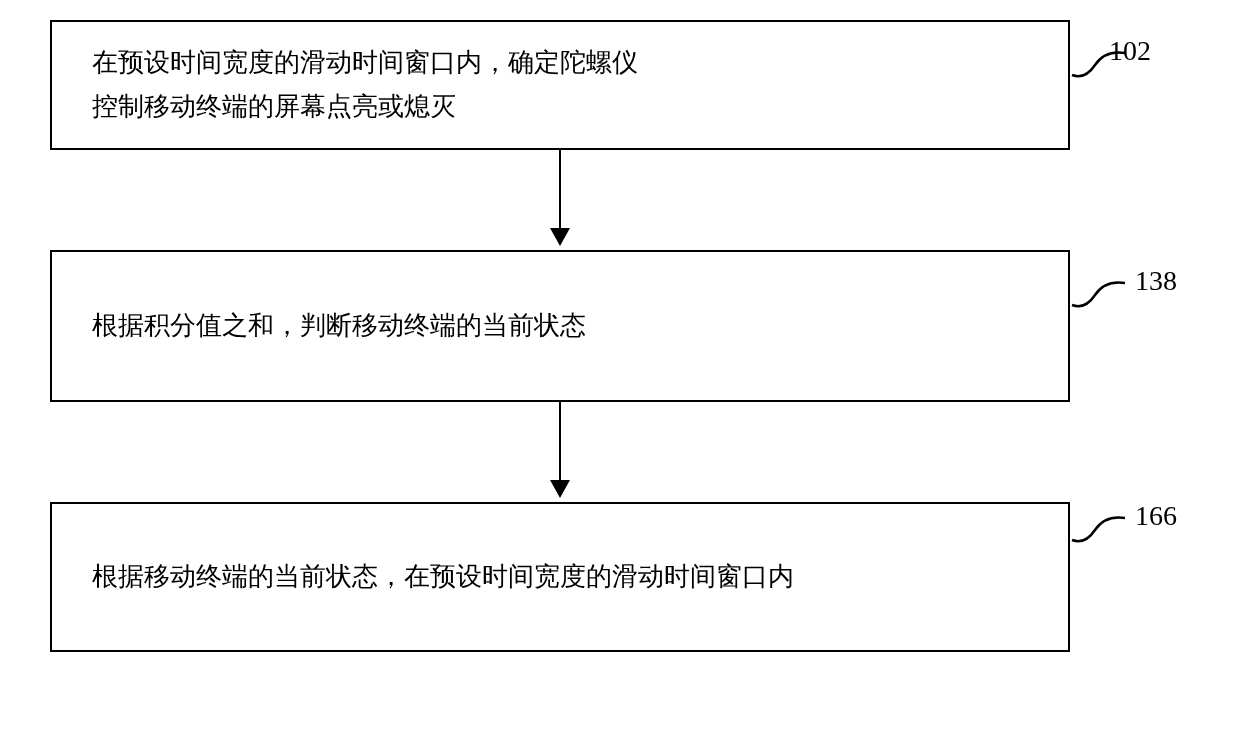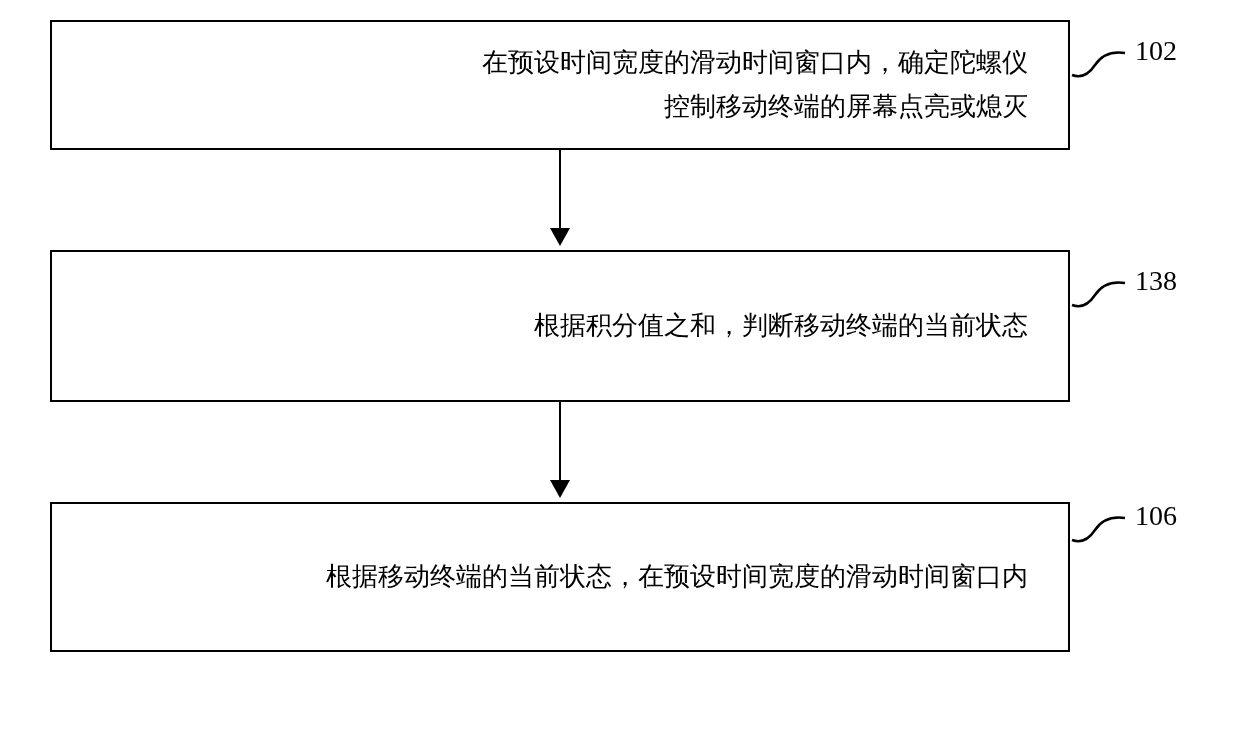--- a/index.html
+++ b/index.html
@@ -18,21 +18,21 @@
     top: 20px;
     width: 1100px;
   }
   .step-box {
     position: relative;
     width: 1020px;
     border: 2px solid #000;
     background: #fff;
     display: flex;
     flex-direction: column;
-    align-items: flex-end;
+    align-items: flex-start;
     justify-content: center;
     font-size: 26px;
     line-height: 1.7;
     color: #000;
     padding: 20px 40px;
   }
   .step-box .line1, .step-box .line2 { text-align: center; }
   .step-label {
     position: absolute;
     font-size: 28px;
@@ -77,21 +77,21 @@
 
   <div class="step-box" style="height:130px;">
     <div class="line1">在预设时间宽度的滑动时间窗口内，确定陀螺仪</div>
     <div class="line2">控制移动终端的屏幕点亮或熄灭</div>
   </div>
   <div class="curly" style="left:1020px; top:25px;">
     <svg viewBox="0 0 60 40">
       <path d="M 2 30 Q 15 35 25 20 Q 35 5 55 8" stroke="#000" stroke-width="2.5" fill="none"></path>
     </svg>
   </div>
-  <div class="step-label" style="left:1085px; top:15px;">102</div>
+  <div class="step-label" style="left:1059px; top:15px;">102</div>
 
   <div class="connector">
     <div class="vline"></div>
     <div class="arrowhead"></div>
   </div>
 
   <div class="step-box" style="height:152px;">
     <div class="line1">根据积分值之和，判断移动终端的当前状态</div>
   </div>
   <div class="curly" style="left:1020px; top:255px;">
@@ -107,15 +107,15 @@
   </div>
 
   <div class="step-box" style="height:150px;">
     <div class="line1">根据移动终端的当前状态，在预设时间宽度的滑动时间窗口内</div>
   </div>
   <div class="curly" style="left:1020px; top:490px;">
     <svg viewBox="0 0 60 40">
       <path d="M 2 30 Q 15 35 25 20 Q 35 5 55 8" stroke="#000" stroke-width="2.5" fill="none"></path>
     </svg>
   </div>
-  <div class="step-label" style="left:1085px; top:480px;">106</div>
+  <div class="step-label" style="left:1085px; top:480px;">166</div>
 
 </div>
 
 </body></html>

